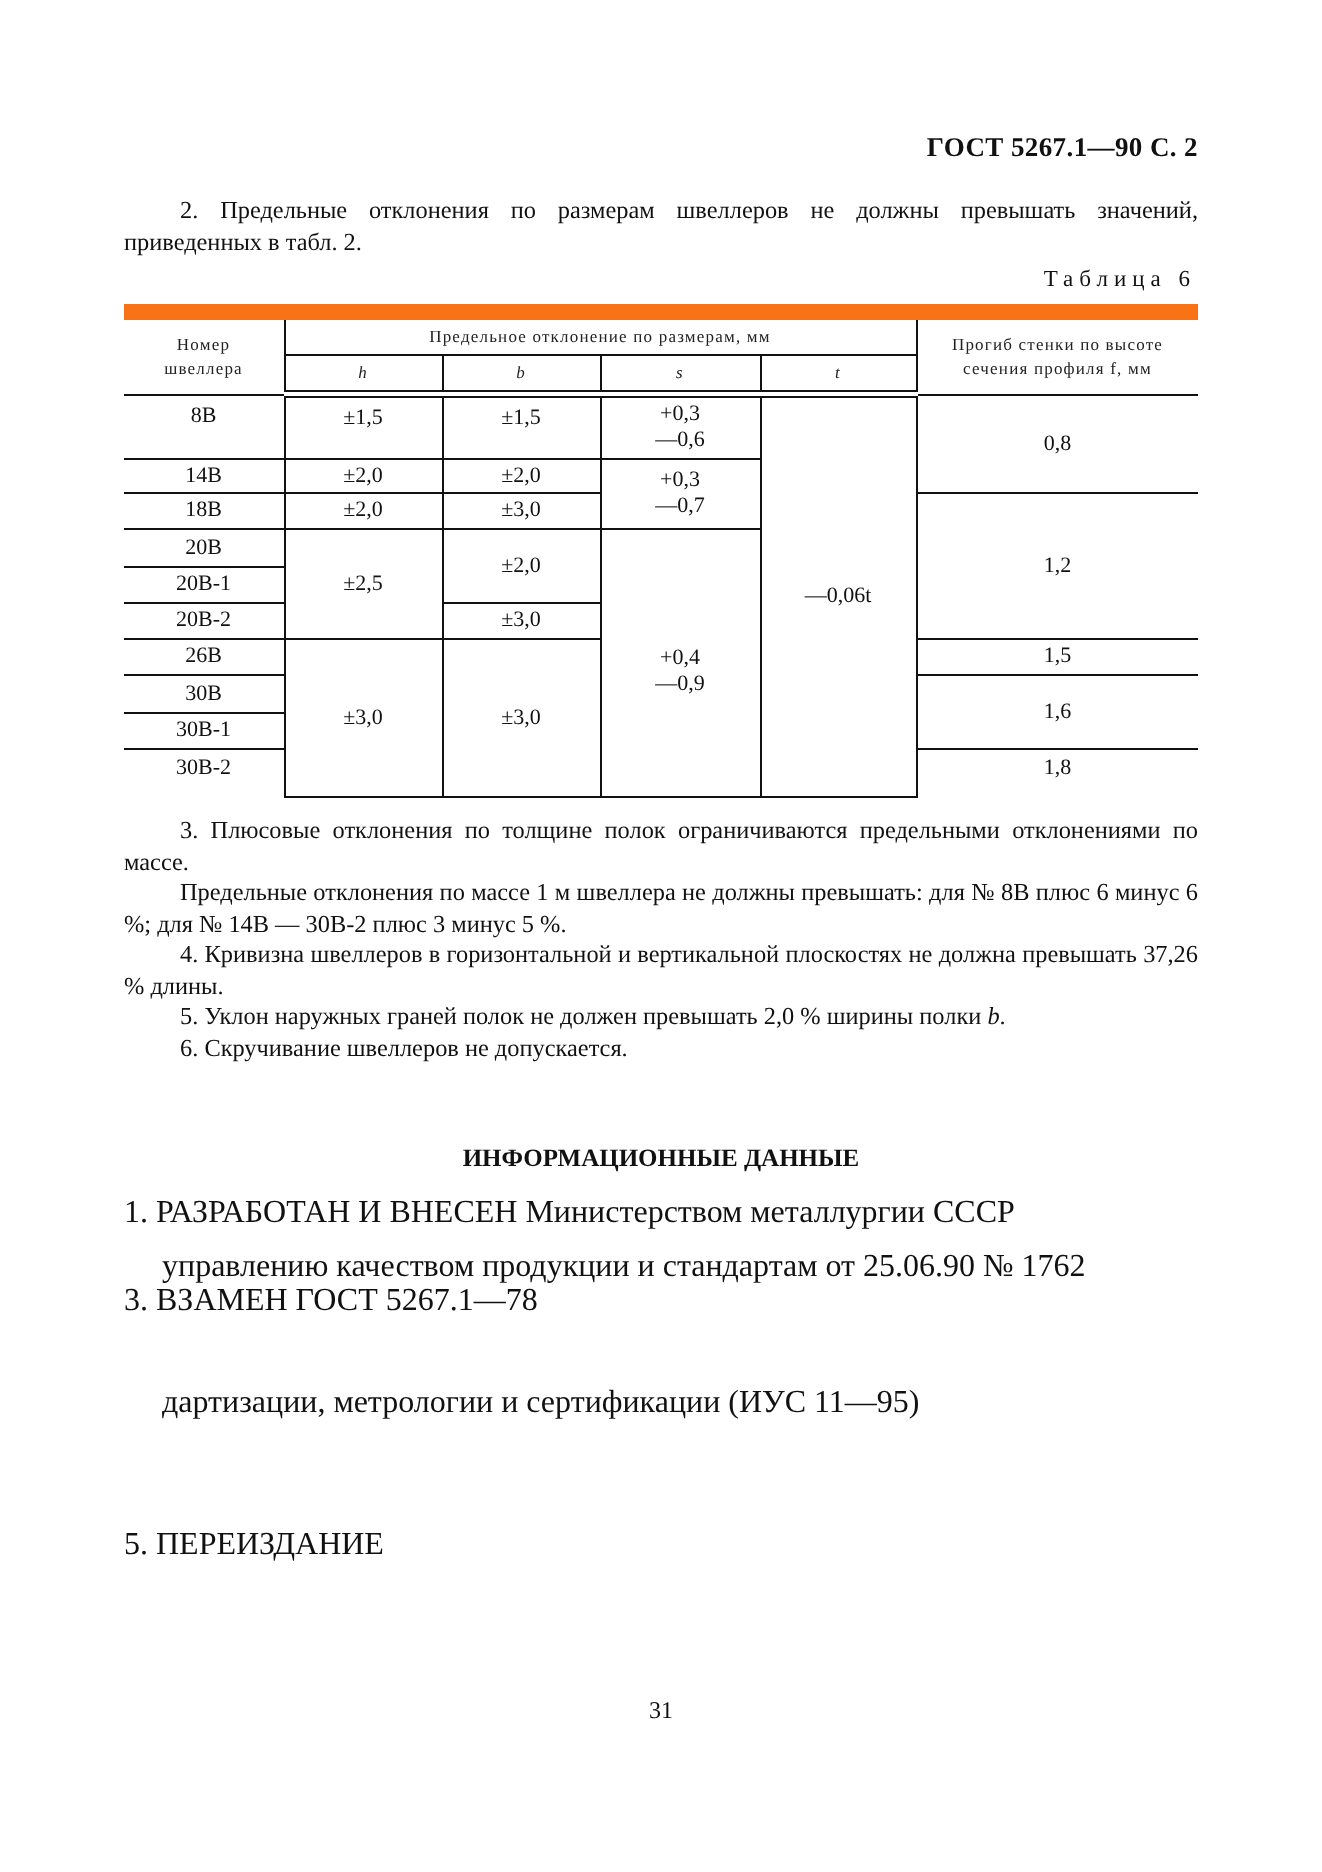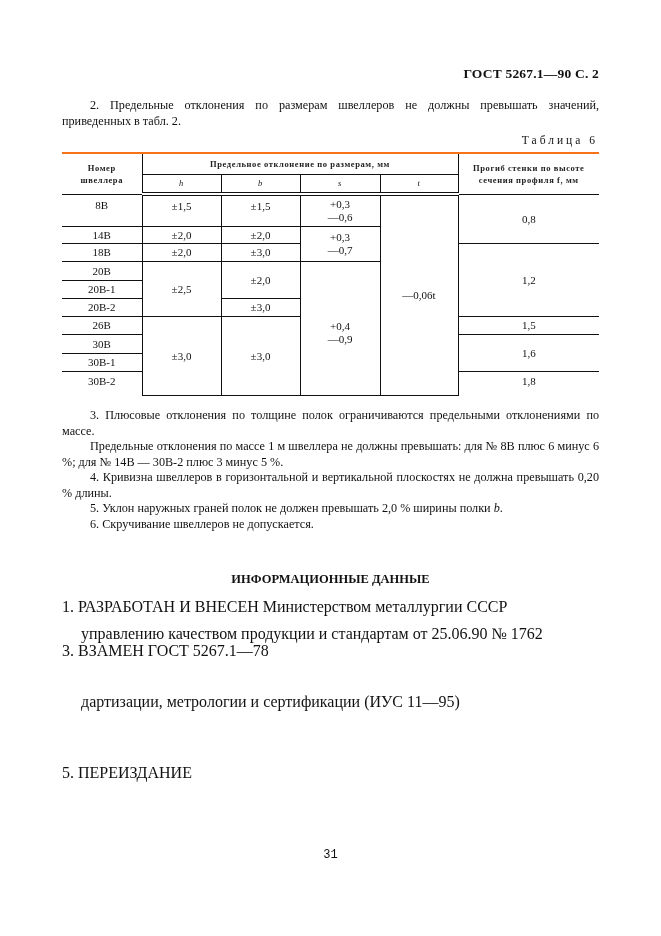--- a/index.html
+++ b/index.html
@@ -9,28 +9,28 @@
   .hdr { right:62px; top:66px; font-weight:bold; font-size:13.5px; letter-spacing:0.2px; }
   .para { font-size:12.2px; line-height:15.5px; }
   .indent { text-indent:28px; }
   .tcap { right:63px; top:134px; font-size:11.5px; letter-spacing:3px; }
   table.t { position:absolute; left:62px; top:152px; width:537px; border-collapse:collapse;
             font-size:11px; table-layout:fixed; }
   table.t td, table.t th { border:1.2px solid #111; text-align:center; vertical-align:middle; padding:0; font-weight:normal; }
   table.t tr > *:first-child { border-left:none; }
   table.t tr > *:last-child { border-right:none; }
   table.t thead th { font-size:8.5px; letter-spacing:0.6px; color:#222; line-height:12px; }
-  table.t thead tr:first-child th { border-top:2px solid #f97316;font-weight:bold; }
+  table.t thead tr:first-child th { border-top:8px solid #f97316; }
   table.t thead tr:last-child th { border-bottom:4px double #111; }
   table.t tbody tr:last-child td { border-bottom:none; }
   .it { font-style:italic; }
   .info-title { left:0; width:661px; top:572px; text-align:center; font-weight:bold; font-size:12.5px; }
   .info { left:62px; width:540px; font-weight:normal; font-size:16px; line-height:15px; }
   .info .cont { padding-left:19px; display:block; }
-  .pnum { left:0; width:661px; top:848px; text-align:center; font-size:12px;font-family:Liberation Mono, monospace; }
+  .pnum { left:0; width:661px; top:848px; text-align:center; font-size:12px; }
 </style>
 </head>
 <body>
 
 <div class="abs hdr">ГОСТ 5267.1—90 С. 2</div>
 
 <div class="abs para indent" style="left:62px; top:98px; width:537px; text-align:justify;">2. Предельные отклонения по размерам швеллеров не должны превышать значений, приведенных в табл. 2.</div>
 
 <div class="abs tcap">Таблица 6</div>
 
@@ -118,21 +118,21 @@
     </tr>
     <tr style="height:24px">
       <td style="vertical-align:top;padding-top:3px">30В-2</td>
       <td style="vertical-align:top;padding-top:3px">1,8</td>
     </tr>
   </tbody>
 </table>
 
 <div class="abs para indent" style="left:62px; top:408px; width:537px; text-align:justify;">3. Плюсовые отклонения по толщине полок ограничиваются предельными отклонениями по массе.</div>
 <div class="abs para indent" style="left:62px; top:439px; width:537px; text-align:justify;">Предельные отклонения по массе 1 м швеллера не должны превышать: для № 8В плюс 6 минус 6 %; для № 14В — 30В-2 плюс 3 минус 5 %.</div>
-<div class="abs para indent" style="left:62px; top:470px; width:537px; text-align:justify;">4. Кривизна швеллеров в горизонтальной и вертикальной плоскостях не должна превышать 0,20 % длины.</div>
+<div class="abs para indent" style="left:62px; top:470px; width:537px; text-align:justify;">4. Кривизна швеллеров в горизонтальной и вертикальной плоскостях не должна превышать 37,26 % длины.</div>
 <div class="abs para indent" style="left:62px; top:501px; width:537px;">
   <span>5. Уклон наружных граней полок не должен превышать 2,0 % ширины полки </span><span class="it">b</span><span>.</span>
 </div>
 <div class="abs para indent" style="left:62px; top:517px; width:537px;">6. Скручивание швеллеров не допускается.</div>
 
 <div class="abs info-title">ИНФОРМАЦИОННЫЕ ДАННЫЕ</div>
 
 <div class="abs info" style="top:599px;">1. РАЗРАБОТАН И ВНЕСЕН Министерством металлургии СССР</div>
 <div class="abs info" style="top:626px;">
   <span class="cont">управлению качеством продукции и стандартам от 25.06.90 № 1762</span>

